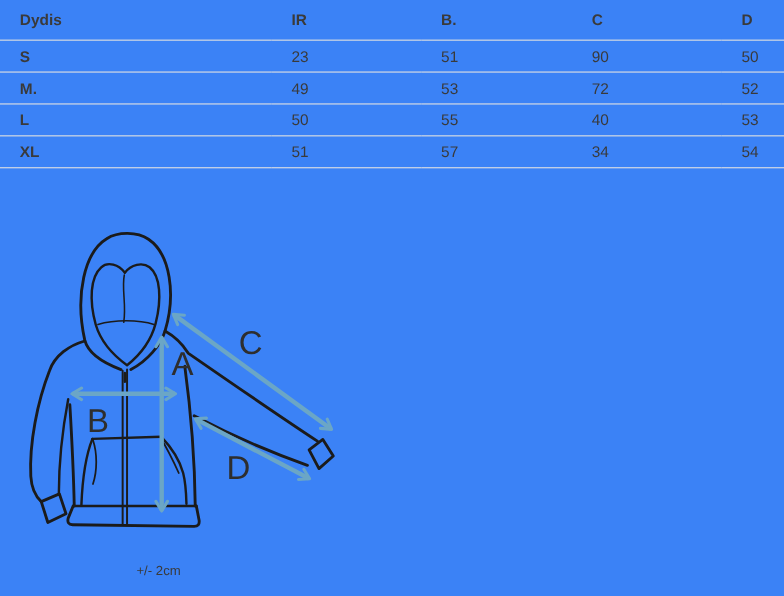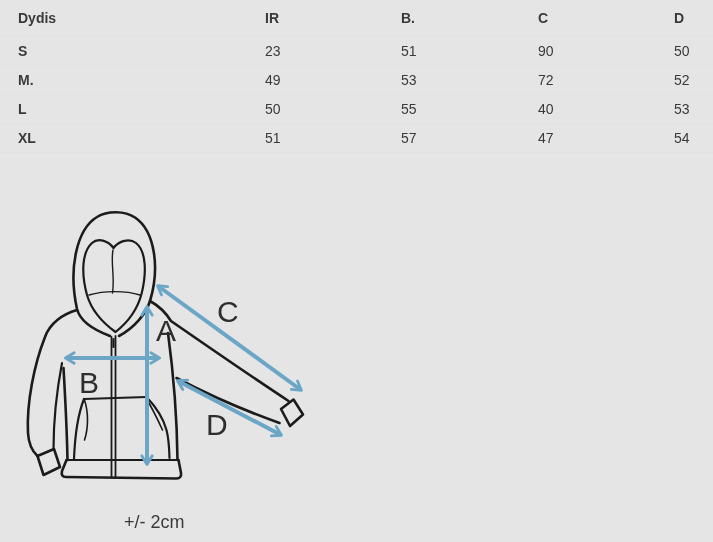--- a/index.html
+++ b/index.html
@@ -1,32 +1,32 @@
 <!DOCTYPE html>
 <html><head>
 <meta charset="utf-8">
 <style>
   html,body{margin:0;padding:0;background:#ffffff;}
   body{font-family:"Liberation Sans", sans-serif; color:#3a3a3a;}
-  .screen{position:relative;width:713px;height:542px;background:#e5e5e5;overflow:hidden;}
+  .screen{position:relative;width:713px;height:542px;background:#3b82f6;overflow:hidden;}
 
   
   table.size-table{position:absolute;left:0;top:0;width:713px;border-collapse:collapse;table-layout:fixed;}
   table.size-table th, table.size-table td{
     text-align:left;padding:0 0 0 18px;font-size:14px;color:#3a3a3a;
     border-bottom:1px solid #e2e2e2;white-space:nowrap;vertical-align:middle;
   }
   table.size-table thead th{height:36px;font-weight:bold;}
   table.size-table tbody td{height:28px;font-weight:normal;}
   table.size-table tbody td.size-col{font-weight:bold;}
 
   
   .diagram-wrap{position:absolute;left:0;top:180px;width:360px;height:360px;}
   .diagram-wrap svg{display:block;}
-  .tolerance-note{position:absolute;left:124px;top:512px;font-size:18px;color:#3a3a3a;}
+  .tolerance-note{position:absolute;left:124px;top:512px;font-size:12px;color:#3a3a3a;}
 </style>
 </head>
 <body>
 
 <div class="screen">
 
   <table class="size-table">
     <colgroup>
       <col style="width:247px">
         <col style="width:136px">
@@ -62,21 +62,21 @@
         <td class="size-col">L</td>
         <td>50</td>
         <td>55</td>
         <td>40</td>
         <td>53</td>
       </tr>
       <tr>
         <td class="size-col">XL</td>
         <td>51</td>
         <td>57</td>
-        <td>47</td>
+        <td>34</td>
         <td>54</td>
       </tr>
     </tbody>
   </table>
 
   <div class="diagram-wrap">
     <svg width="360" height="360" viewBox="0 180 360 360" xmlns="http://www.w3.org/2000/svg">
       <defs>
         <marker id="ah" viewBox="0 0 12 12" refX="9" refY="6" markerWidth="14" markerHeight="14" markerUnits="userSpaceOnUse" orient="auto-start-reverse">
           <path d="M2 1.5 L9.5 6 L2 10.5" fill="none" stroke="#6BA6C6" stroke-width="2.4" stroke-linecap="round" stroke-linejoin="round"></path>

